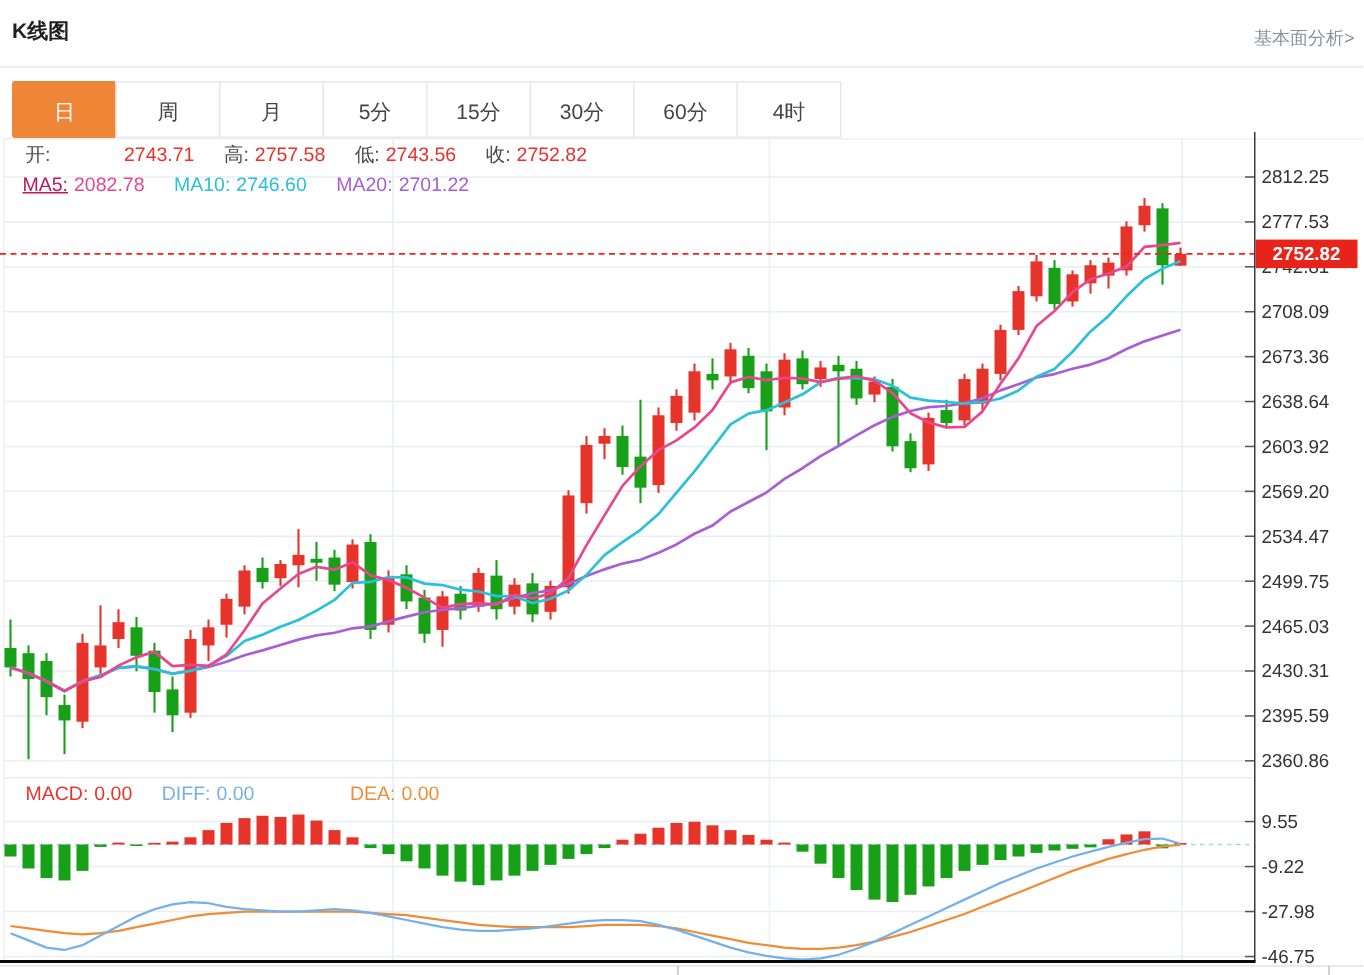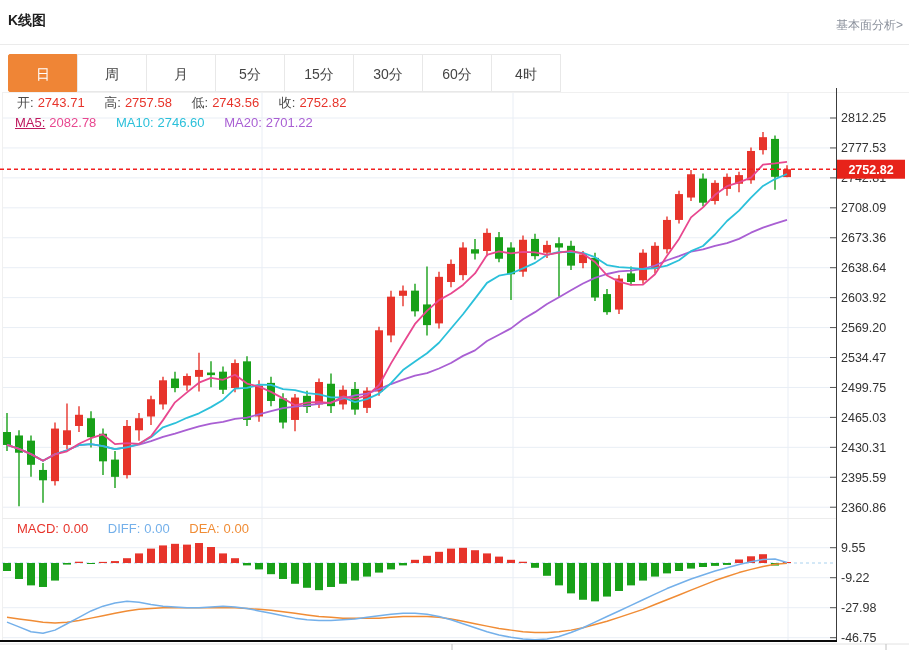--- a/index.html
+++ b/index.html
@@ -327,31 +327,31 @@
     <div class="tab">周</div>
     <div class="tab">月</div>
     <div class="tab">5分</div>
     <div class="tab">15分</div>
     <div class="tab">30分</div>
     <div class="tab">60分</div>
     <div class="tab">4时</div>
   </div>
 
   <div class="legend lg-ohlc">
-    <span class="lbl">开:</span><span class="gap" style="color: rgb(231, 52, 43);">2743.71</span>
+    <span class="lbl">开:</span><span class="gap" style="color: rgb(231, 52, 43); margin-left: 45px;">2743.71</span>
     <span class="lbl">高:</span><span class="gap" style="color: rgb(231, 52, 43);">2757.58</span>
     <span class="lbl">低:</span><span class="gap" style="color: rgb(231, 52, 43);">2743.56</span>
     <span class="lbl">收:</span><span style="color: rgb(231, 52, 43);">2752.82</span>
   </div>
 
   <div class="legend lg-ma">
     <span style="color: #be185d; text-decoration: underline;">MA5:</span><span class="gap" style="color: rgb(232, 71, 143);">2082.78</span>
     <span style="color: rgb(43, 192, 218);">MA10:</span><span class="gap" style="color: rgb(43, 192, 218);">2746.60</span>
     <span style="color: rgb(169, 95, 211);">MA20:</span><span style="color: rgb(169, 95, 211);">2701.22</span>
   </div>
 
   <div class="legend lg-macd">
     <span style="color: rgb(231, 52, 43);">MACD:</span><span class="gap" style="color: rgb(231, 52, 43);">0.00</span>
     <span style="color: rgb(116, 176, 234);">DIFF:</span><span class="gap" style="color: rgb(116, 176, 234);">0.00</span>
-    <span style="color: rgb(240, 140, 53);">DEA:</span><span style="color: rgb(240, 140, 53);">0.00</span>
+    <span style="color: rgb(240, 140, 53); margin-left: 44px;">DEA:</span><span style="color: rgb(240, 140, 53);">0.00</span>
   </div>
 
 </div>
 
 </body></html>

